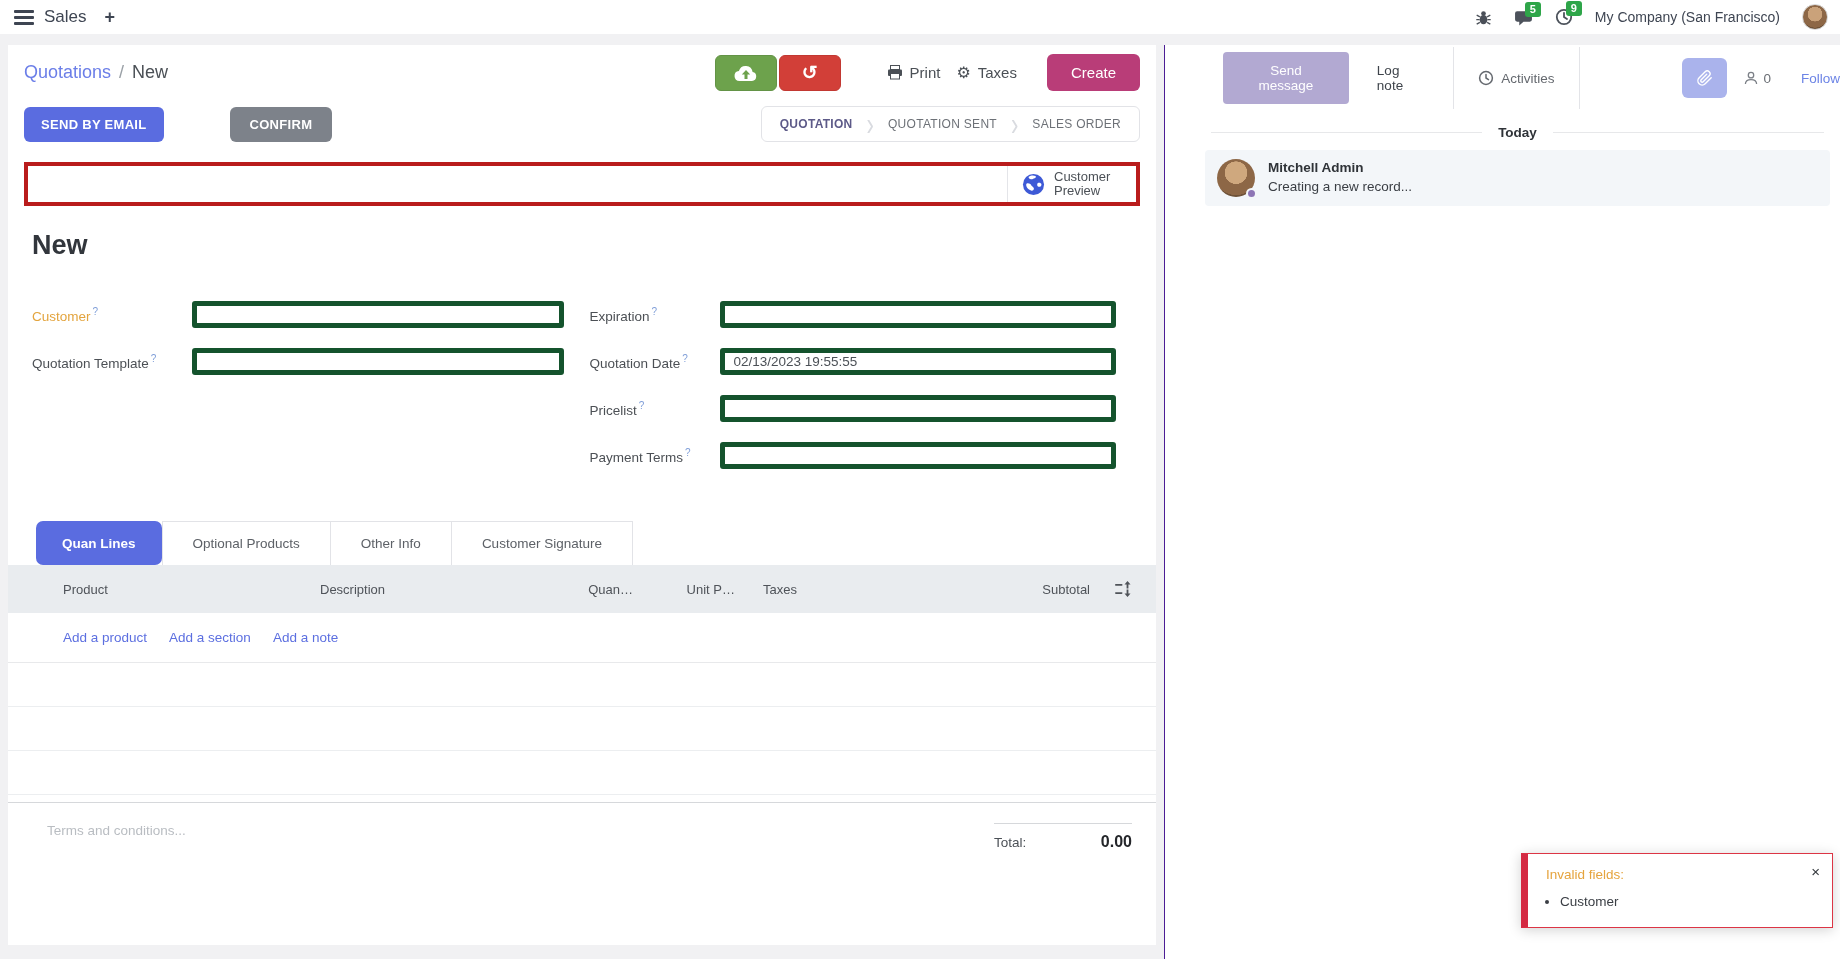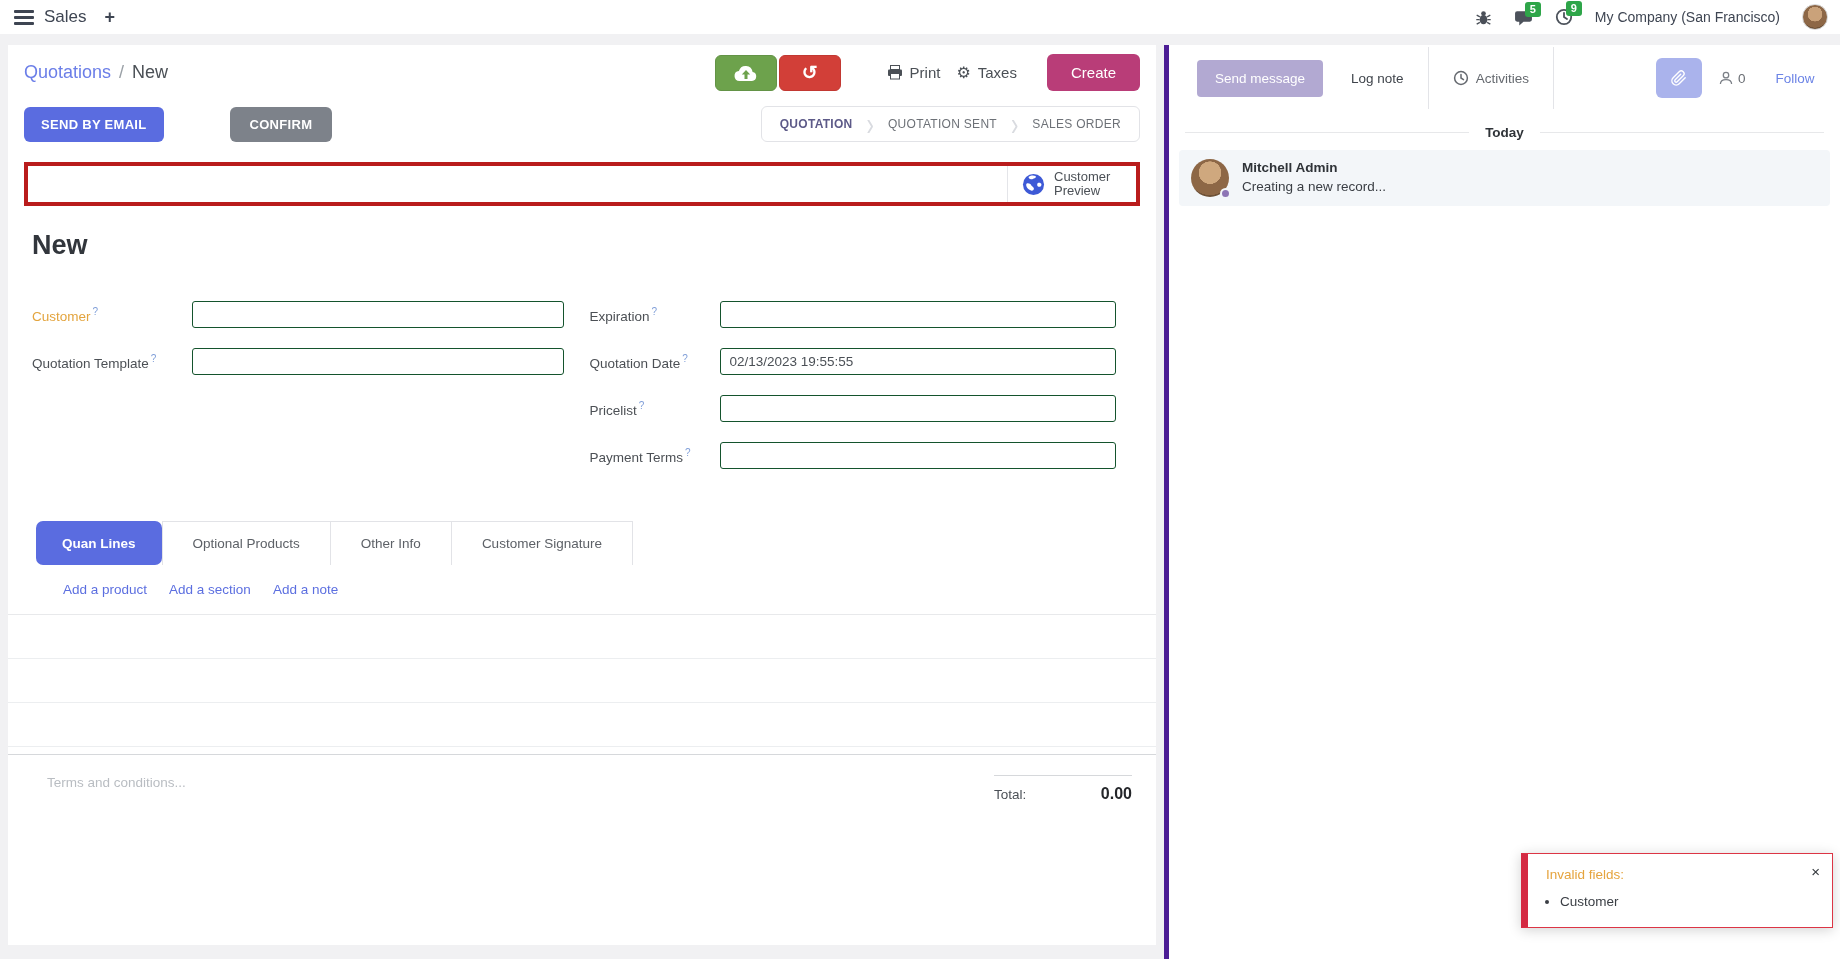--- a/index.html
+++ b/index.html
@@ -60,21 +60,21 @@
   .sheet-title { font-size:27px; font-weight:700; color:#32363c; margin:24px 0 30px 8px; }
   .fields { display:flex; padding:0 8px; }
   .fcol-left { width:545px; }
   .fcol-right { width:545px; margin-left:15px; }
   .frow { display:flex; align-items:center; height:47px; }
   .flabel { font-size:13.5px; color:#4c5055; }
   .flabel.invalid { color:#e3a43e; }
   .fl-left { width:160px; }
   .fl-right { width:130px; }
   .help { color:#7f9ed8; font-size:10px; vertical-align:super; margin-left:2px; }
-  .finput { height:27px; border:1px solid #14532d; border-radius:3px; padding:2px 9px;
+  .finput { height:27px; border:5px solid #14532d; border-radius:3px; padding:2px 9px;
     font-size:13.5px; color:#4b5056; font-family:inherit; background:#fff; outline:none; }
   .w-left { width:372px; }
   .w-right { width:396px; }
   
   .tabs { display:flex; align-items:stretch; margin-top:42px; padding-left:28px; height:44px; }
   .tab { display:flex; align-items:center; padding:0 30px; font-size:13.5px; color:#5d6167;
     border-top:1px solid #e2e3e7; border-right:1px solid #e2e3e7; cursor:pointer; background:#fff; }
   .tab.first-inactive { border-left:1px solid #e2e3e7; }
   .tab.active { background:#5a6ce0; color:#fff; font-weight:700; border:none; border-radius:7px; padding:0 26px; }
   
@@ -92,21 +92,21 @@
   .empty-row { height:44px; border-bottom:1px solid #eceef0; }
   
   .sheet-footer { border-top:1px solid #d6d8db; margin-top:7px; display:flex; padding:20px 24px 0 24px; }
   .terms { color:#b9bdc2; font-size:13.5px; padding-left:15px; cursor:text; }
   .totals { margin-left:auto; width:138px; border-top:1px solid #d6d8db; padding-top:9px;
     display:flex; justify-content:space-between; align-items:baseline; }
   .total-label { font-size:13.5px; color:#4b5056; }
   .total-value { font-size:16px; font-weight:700; color:#24262a; }
   
   .chatter { position:absolute; top:45px; left:1164px; right:0; bottom:0; background:#fff;
-    border-left:5px solid #4c1d95; }
+    border-left:1px solid #4c1d95;padding-left:30px; }
   .chatter-toolbar { height:66px; display:flex; align-items:center; padding:0 0 0 28px; }
   .btn-sendmsg { background:#b2a9d2; color:#fff; border:none; border-radius:4px; padding:11px 18px;
     font-size:13.5px; font-family:inherit; cursor:pointer; }
   .lognote { margin-left:28px; color:#3f444b; font-size:13.5px; cursor:pointer; }
   .vsep { width:1px; height:62px; background:#e3e4e8; margin:0 24px; }
   .activities { display:flex; align-items:center; gap:7px; color:#65696f; font-size:13.5px; cursor:pointer; }
   .btn-clip { width:46px; height:40px; background:#aab3ec; border:none; border-radius:6px;
     display:flex; align-items:center; justify-content:center; cursor:pointer; margin-left:78px; }
   .followers { display:flex; align-items:center; gap:4px; color:#6a6e74; margin-left:16px; font-size:13.5px; cursor:pointer; }
   .follow-link { color:#6c84e6; font-size:13.5px; margin-left:30px; cursor:pointer; }
@@ -277,20 +277,38 @@
     </div>
   </div>
 
   <div class="tabs">
     <div class="tab active">Quan Lines</div>
     <div class="tab first-inactive">Optional Products</div>
     <div class="tab">Other Info</div>
     <div class="tab">Customer Signature</div>
   </div>
 
+  <div class="olist-header">
+    <div class="col-product">Product</div>
+    <div class="col-desc">Description</div>
+    <div class="col-quan">Quan…</div>
+    <div class="col-unitp">Unit P…</div>
+    <div class="col-taxes">Taxes</div>
+    <div class="col-subtotal">Subtotal</div>
+    <div class="col-gear">
+      <svg width="17" height="16" viewBox="0 0 17 16">
+          <g fill="#4f5359">
+            <path d="M12.5 0 l3 3.4 h-2.1 v4.1 h-1.8 V3.4 h-2.1 z"></path>
+            <path d="M12.5 16 l-3-3.4 h2.1 V8.5 h1.8 v4.1 h2.1 z"></path>
+            <rect x="0" y="3.1" width="7.5" height="1.6" rx=".8"></rect>
+            <rect x="0" y="11.3" width="7.5" height="1.6" rx=".8"></rect>
+          </g>
+        </svg>
+    </div>
+  </div>
 
   <div class="add-row">
     <span class="add-link">Add a product</span>
     <span class="add-link">Add a section</span>
     <span class="add-link">Add a note</span>
   </div>
   <div class="empty-row"></div>
   <div class="empty-row"></div>
   <div class="empty-row"></div>
 

